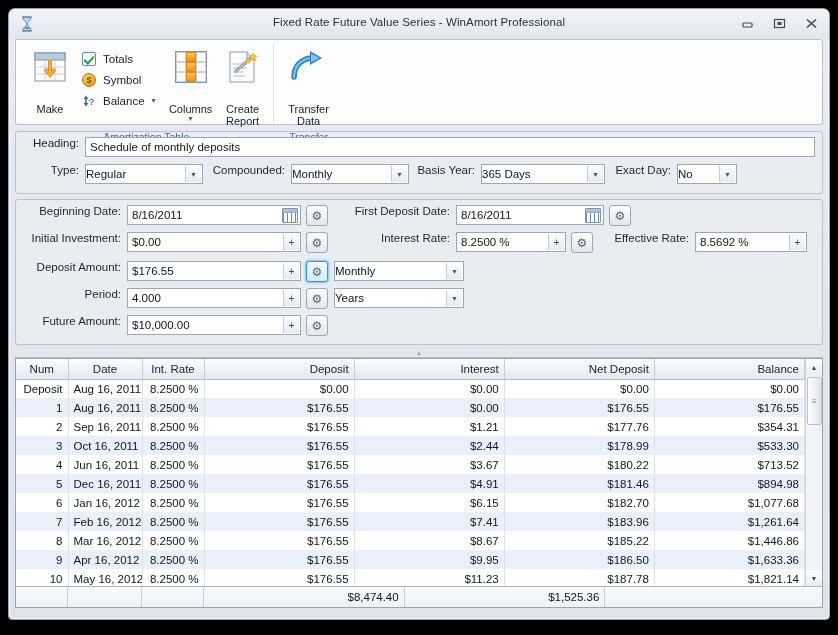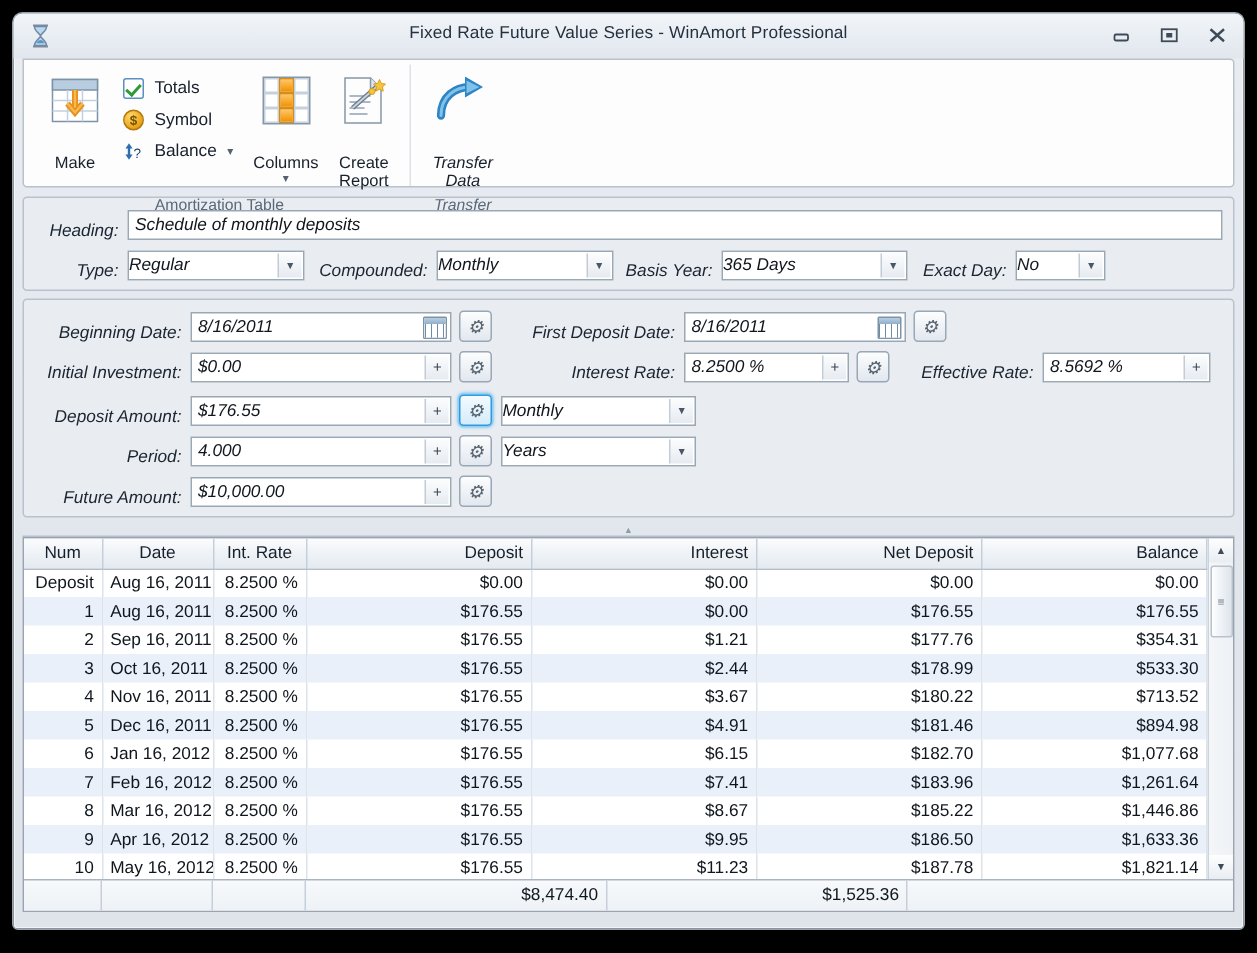--- a/index.html
+++ b/index.html
@@ -104,21 +104,21 @@
     position: relative;
     display: flex;
     padding: 3px 0 0 4px;
   }
   .rgroup {
     position: relative;
     display: flex;
     flex-direction: column;
     padding: 0 4px;
   }
-  .rgroup + .rgroup { border-left: 1px solid #dde2e8; font-style: italic; }
+  .rgroup + .rgroup { border-left: 1px solid #dde2e8; }
   .rgroup-inner { display: flex; flex: 1; align-items: flex-start; padding-top: 3px; }
   .rgroup-label {
     text-align: center;
     font-size: 10.5px;
     color: #5a6878;
     padding: 1px 6px 3px 6px;
   }
   .bigbtn {
     width: 52px;
     display: flex; flex-direction: column; align-items: center;
@@ -161,21 +161,21 @@
   .ic-cols div { border: 1px solid #c6d1dd; background: #fff; }
   .ic-cols div.on { background: linear-gradient(180deg,#ffc76a,#f29100); border-color:#d98b12; }
   
   .panel {
     margin: 6px 6px 0 6px;
     background: #e9edf2;
     border: 1px solid #b8c1cc;
     border-radius: 3px;
     padding: 5px 7px 6px 7px;
   }
-  .panel .row { display: flex; align-items: flex-end; height: 23px; margin-bottom: 4px; font-style: italic; }
+  .panel .row { display: flex; align-items: flex-start; height: 23px; margin-bottom: 4px; }
   .panel .row:last-child { margin-bottom: 0; }
   .lbl { font-size: 11.5px; color: #1b2530; text-align: right; padding-right: 6px; }
   .txtbox {
     background: #fff; border: 1px solid #9aa7b5;
     height: 20px; font-size: 11.5px; color: #10161d;
     display: flex; align-items: center; padding: 0 4px;
     position: relative;
   }
   .txtbox .spin {
     position: absolute; right: 1px; top: 1px; bottom: 1px; width: 16px;
@@ -579,21 +579,21 @@
                   <td class="c-num">3</td>
                   <td class="c-date">Oct 16, 2011</td>
                   <td class="c-rate">8.2500 %</td>
                   <td class="c-money">$176.55</td>
                   <td class="c-money">$2.44</td>
                   <td class="c-money">$178.99</td>
                   <td class="c-money">$533.30</td>
                 </tr>
                 <tr>
                   <td class="c-num">4</td>
-                  <td class="c-date">Nov 16, 2011</td>
+                  <td class="c-date">Jun 16, 2011</td>
                   <td class="c-rate">8.2500 %</td>
                   <td class="c-money">$176.55</td>
                   <td class="c-money">$3.67</td>
                   <td class="c-money">$180.22</td>
                   <td class="c-money">$713.52</td>
                 </tr>
                 <tr class="alt">
                   <td class="c-num">5</td>
                   <td class="c-date">Dec 16, 2011</td>
                   <td class="c-rate">8.2500 %</td>

